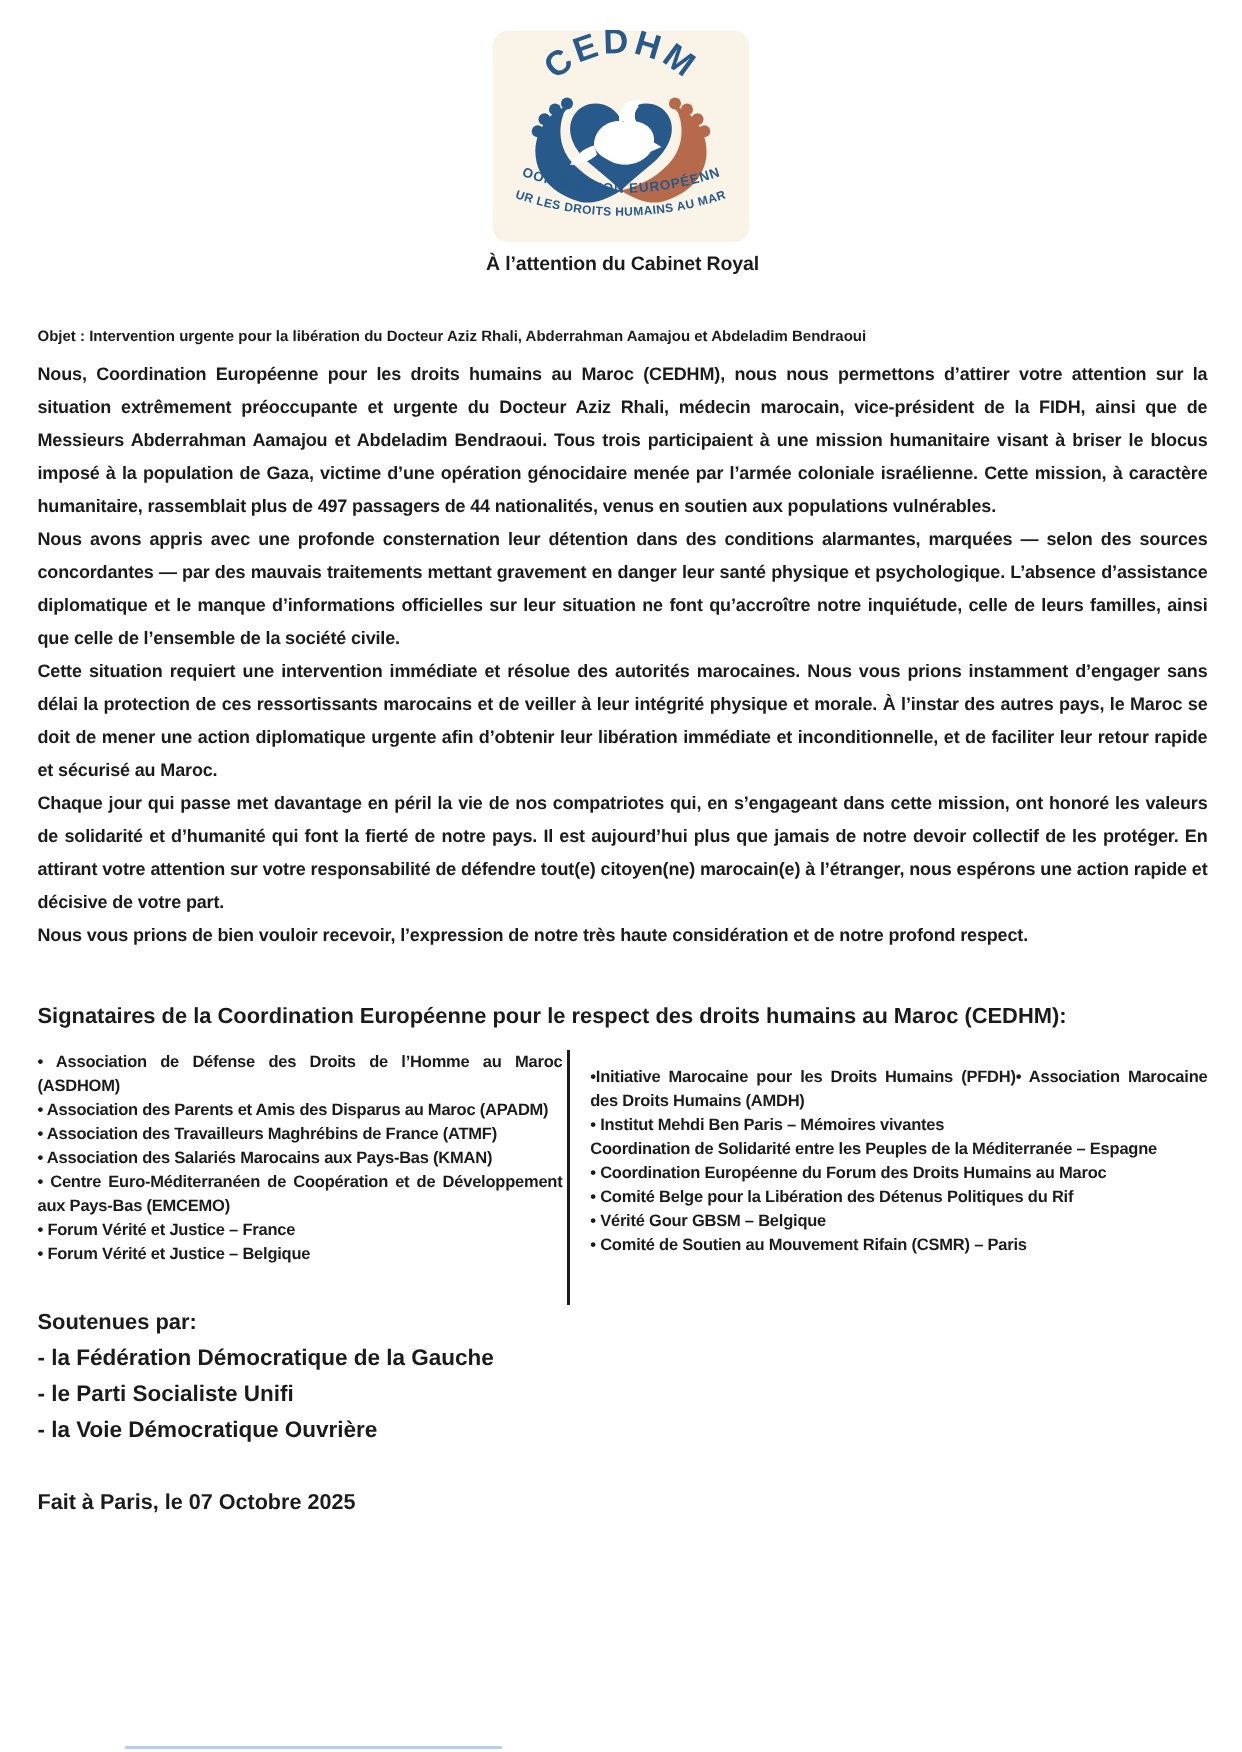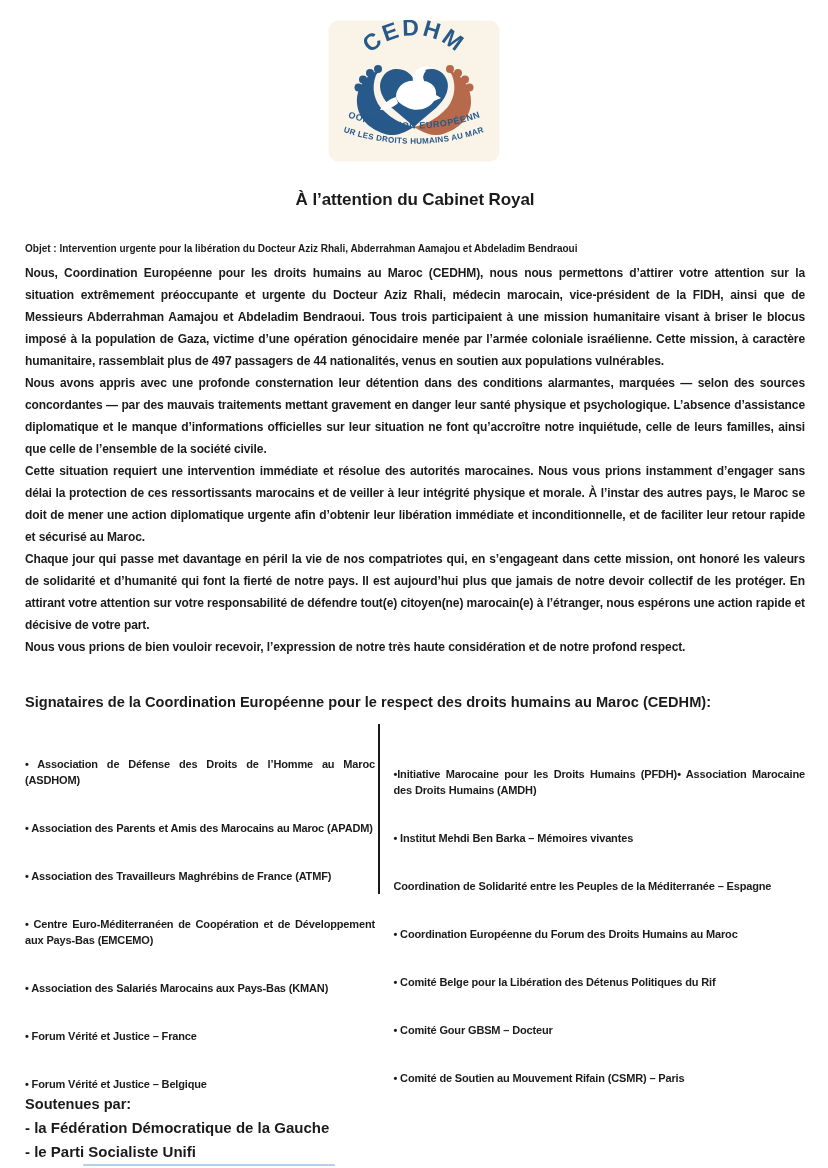--- a/index.html
+++ b/index.html
@@ -11,23 +11,23 @@
     background:#ffffff;
     font-family:"Liberation Sans",sans-serif;
     font-weight:700;
     color:#1b1b1b;
     overflow:hidden;
   }
   .content{padding:0 23px 0 25px;}
   .logo-wrap{display:flex;justify-content:center;padding-top:20px;}
   .logo-wrap svg text{font-family:"Liberation Sans",sans-serif;}
   .doc-title{
-    margin-top:28px;
+    margin-top:4px;
     text-align:center;
-    font-size:17px;
+    font-size:13px;
     line-height:20px;
     letter-spacing:-0.1px;
   }
   .subject{
     margin-top:26px;
     font-size:10px;
     line-height:26px;
     text-align:justify;
   }
   .para{
@@ -52,21 +52,20 @@
     background:#1b1b1b;
     height:170px;
     margin-left:3px;
   }
   .col-right{flex:1;margin-left:14px;padding-top:10px;}
   .sig-item{
     font-size:11px;
     line-height:16px;
     text-align:justify;
     letter-spacing:-0.15px;
-    margin-top:32px;
   }
   .supporters{}
   .supporters-heading{
     font-size:14.6px;
     line-height:24px;
   }
   .supporter-item{
     font-size:15px;
     line-height:24px;
   }
@@ -141,36 +140,36 @@
     <div class="para">Cette situation requiert une intervention immédiate et résolue des autorités marocaines. Nous vous prions instamment d’engager sans délai la protection de ces ressortissants marocains et de veiller à leur intégrité physique et morale. À l’instar des autres pays, le Maroc se doit de mener une action diplomatique urgente afin d’obtenir leur libération immédiate et inconditionnelle, et de faciliter leur retour rapide et sécurisé au Maroc.</div>
     <div class="para">Chaque jour qui passe met davantage en péril la vie de nos compatriotes qui, en s’engageant dans cette mission, ont honoré les valeurs de solidarité et d’humanité qui font la fierté de notre pays. Il est aujourd’hui plus que jamais de notre devoir collectif de les protéger. En attirant votre attention sur votre responsabilité de défendre tout(e) citoyen(ne) marocain(e) à l’étranger, nous espérons une action rapide et décisive de votre part.</div>
     <div class="para">Nous vous prions de bien vouloir recevoir, l’expression de notre très haute considération et de notre profond respect.</div>
 
     <div class="sign-heading">Signataires de la Coordination Européenne pour le respect des droits humains au Maroc (CEDHM):</div>
 
     <div class="columns">
       <div class="col-left">
 
       <div class="sig-item">• Association de Défense des Droits de l’Homme au Maroc (ASDHOM)</div>
-          <div class="sig-item">• Association des Parents et Amis des Marocains au Maroc (APADM)</div>
+          <div class="sig-item">• Association des Parents et Amis des Disparus au Maroc (APADM)</div>
           <div class="sig-item">• Association des Travailleurs Maghrébins de France (ATMF)</div>
+          <div class="sig-item">• Association des Salariés Marocains aux Pays-Bas (KMAN)</div>
           <div class="sig-item">• Centre Euro-Méditerranéen de Coopération et de Développement aux Pays-Bas (EMCEMO)</div>
-          <div class="sig-item">• Association des Salariés Marocains aux Pays-Bas (KMAN)</div>
           <div class="sig-item">• Forum Vérité et Justice – France</div>
           <div class="sig-item">• Forum Vérité et Justice – Belgique</div>
         </div>
       <div class="col-divider"></div>
       <div class="col-right">
 
       <div class="sig-item">•Initiative Marocaine pour les Droits Humains (PFDH)• Association Marocaine des Droits Humains (AMDH)</div>
-          <div class="sig-item">• Institut Mehdi Ben Barka – Mémoires vivantes</div>
+          <div class="sig-item">• Institut Mehdi Ben Paris – Mémoires vivantes</div>
           <div class="sig-item">Coordination de Solidarité entre les Peuples de la Méditerranée – Espagne</div>
           <div class="sig-item">• Coordination Européenne du Forum des Droits Humains au Maroc</div>
           <div class="sig-item">• Comité Belge pour la Libération des Détenus Politiques du Rif</div>
-          <div class="sig-item">• Comité Gour GBSM – Docteur</div>
+          <div class="sig-item">• Vérité Gour GBSM – Belgique</div>
           <div class="sig-item">• Comité de Soutien au Mouvement Rifain (CSMR) – Paris</div>
         </div>
     </div>
 
     <div class="supporters">
       <div class="supporters-heading">Soutenues par:</div>
       <div>
 
       <div class="supporter-item">- la Fédération Démocratique de la Gauche</div>
           <div class="supporter-item">- le Parti Socialiste Unifi</div>

